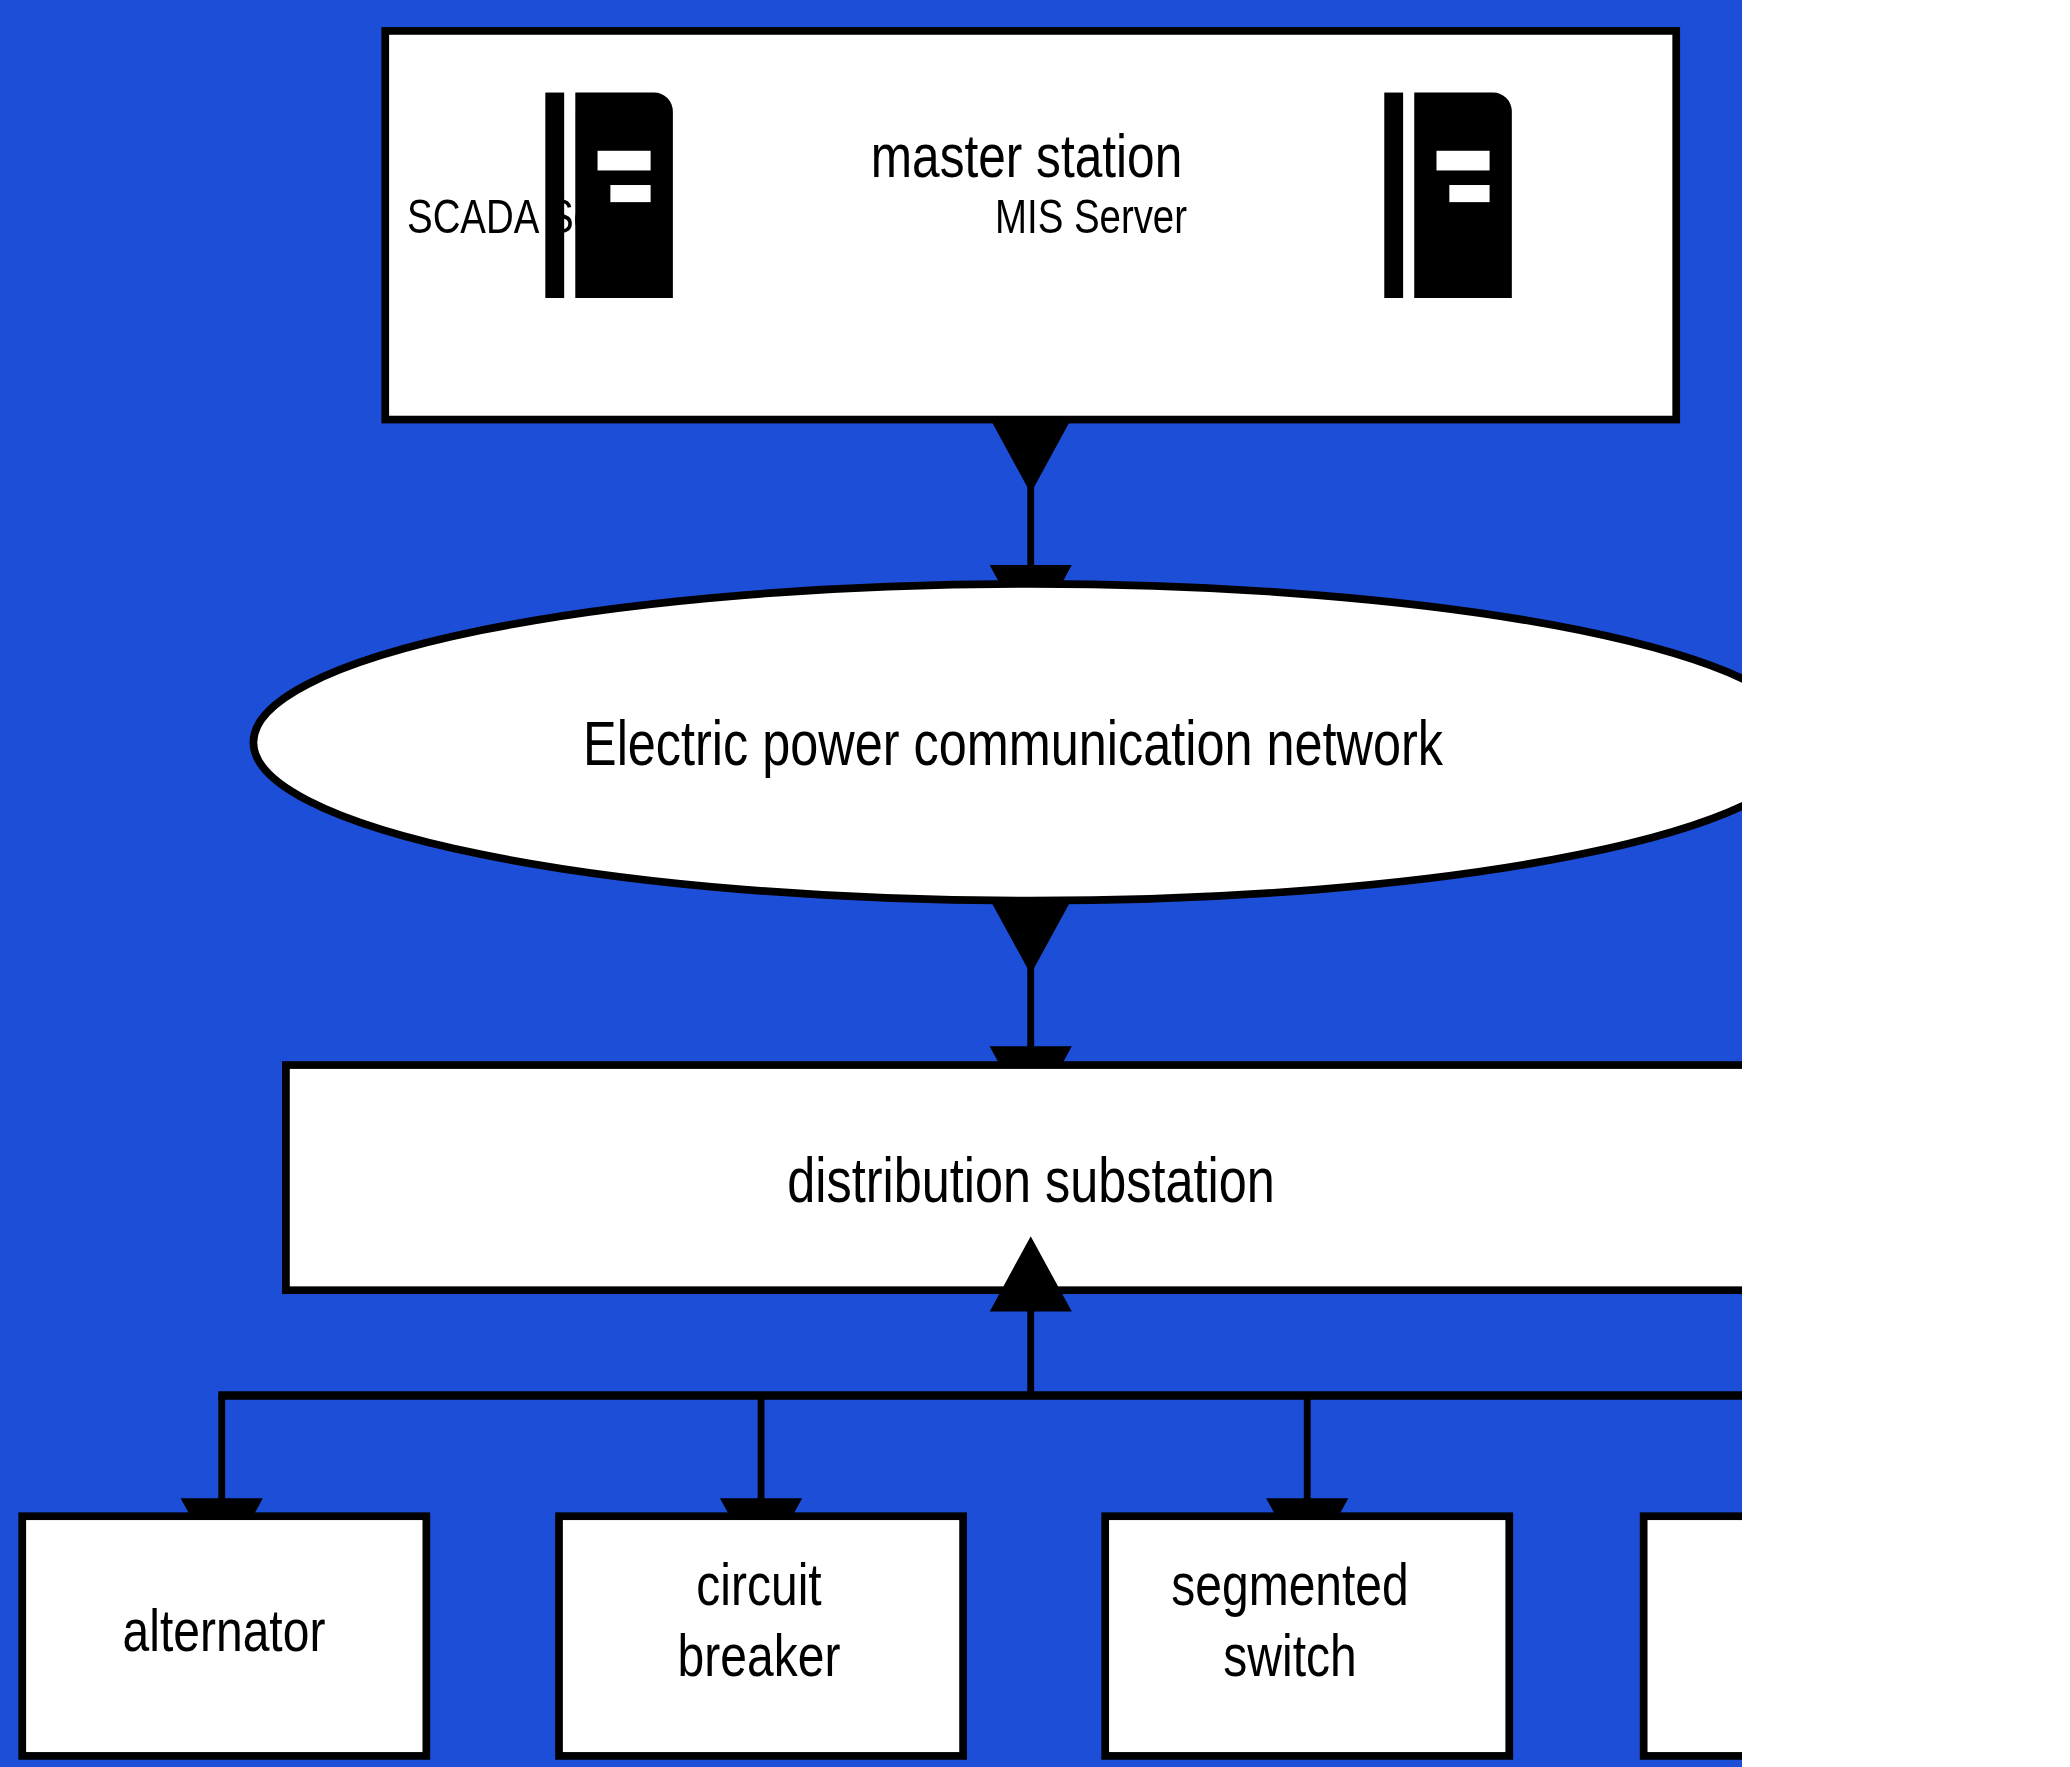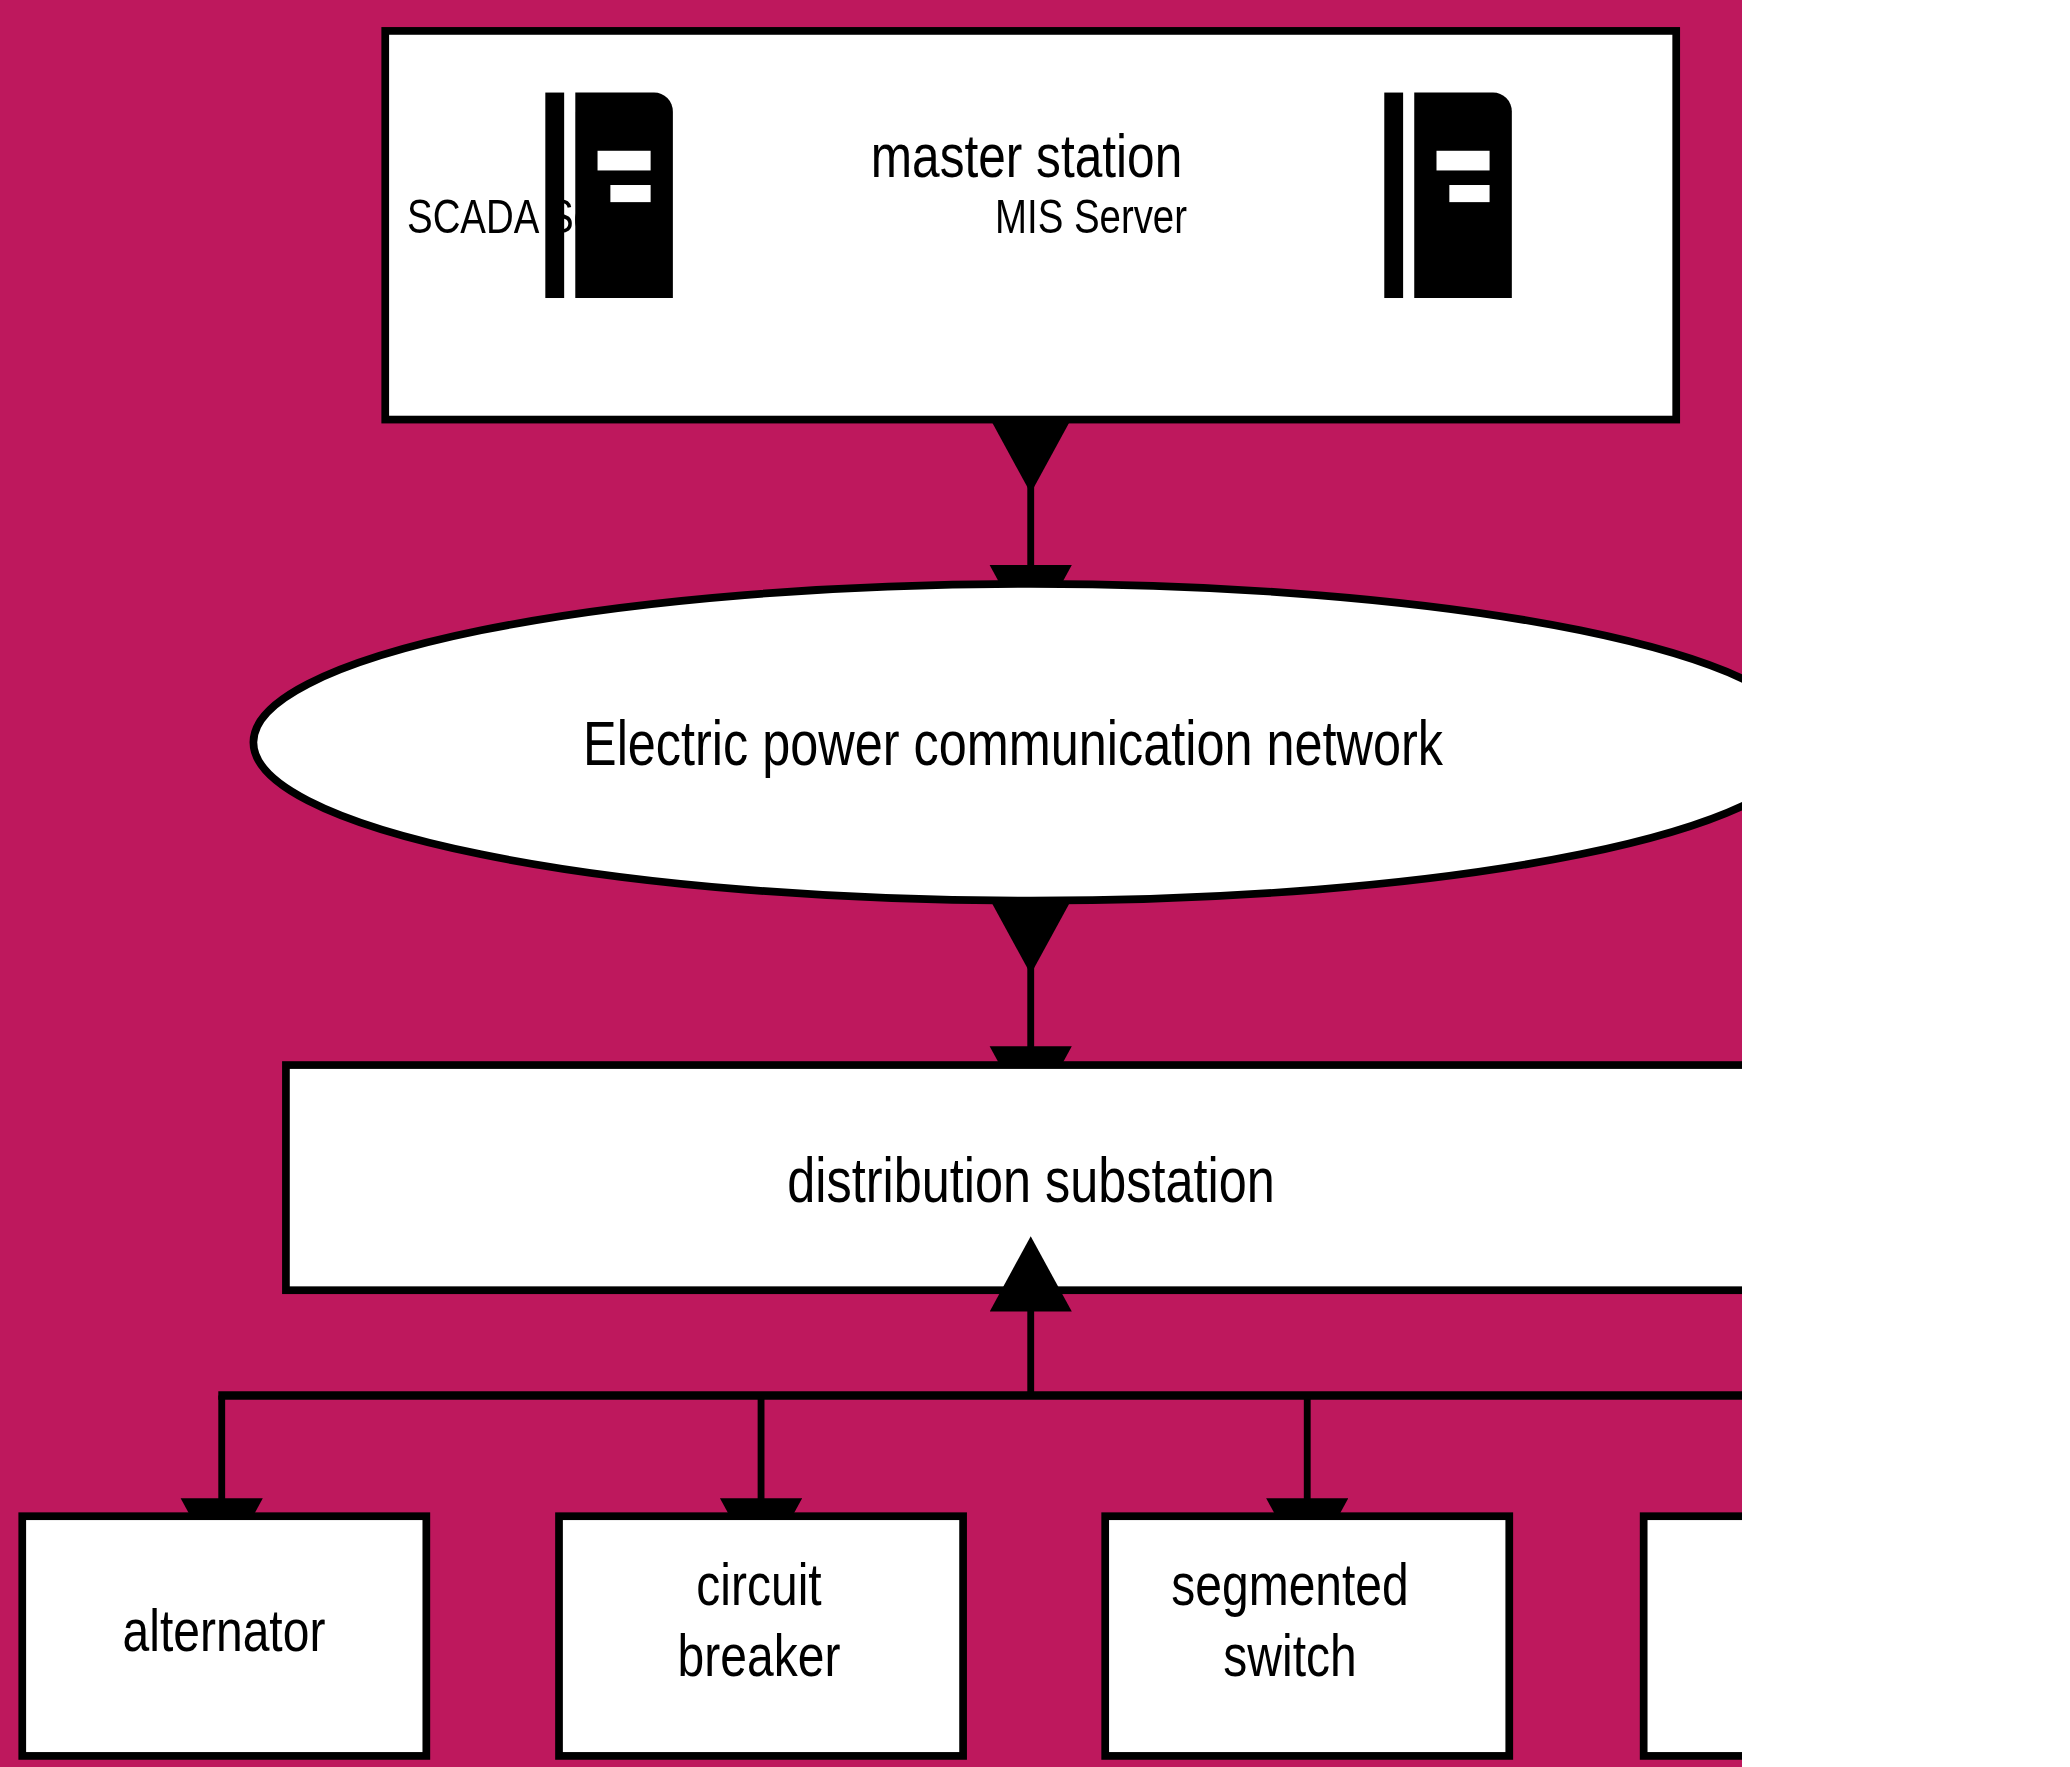--- a/index.html
+++ b/index.html
@@ -8,21 +8,21 @@
     padding: 0;
     background: #ffffff;
   }
   body {
     font-family: "Liberation Sans", sans-serif;
   }
   #stage {
     position: relative;
     width: 1742px;
     height: 1768px;
-    background: #be185d;
+    background: #1d4ed8;
     overflow: hidden;
   }
   #diagram-svg {
     position: absolute;
     left: 0;
     top: 0;
     width: 2070px;
     height: 1768px;
   }
   .lbl {

